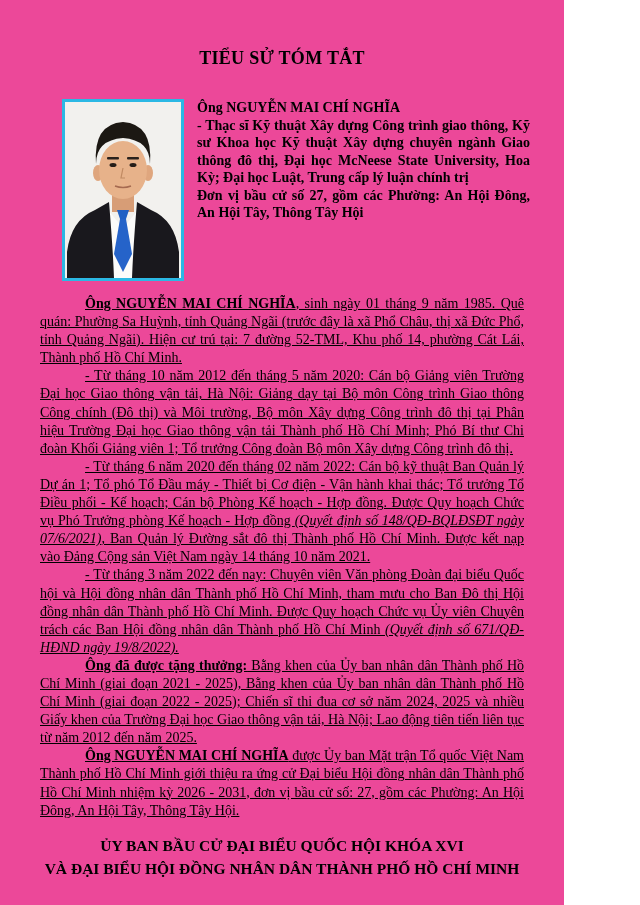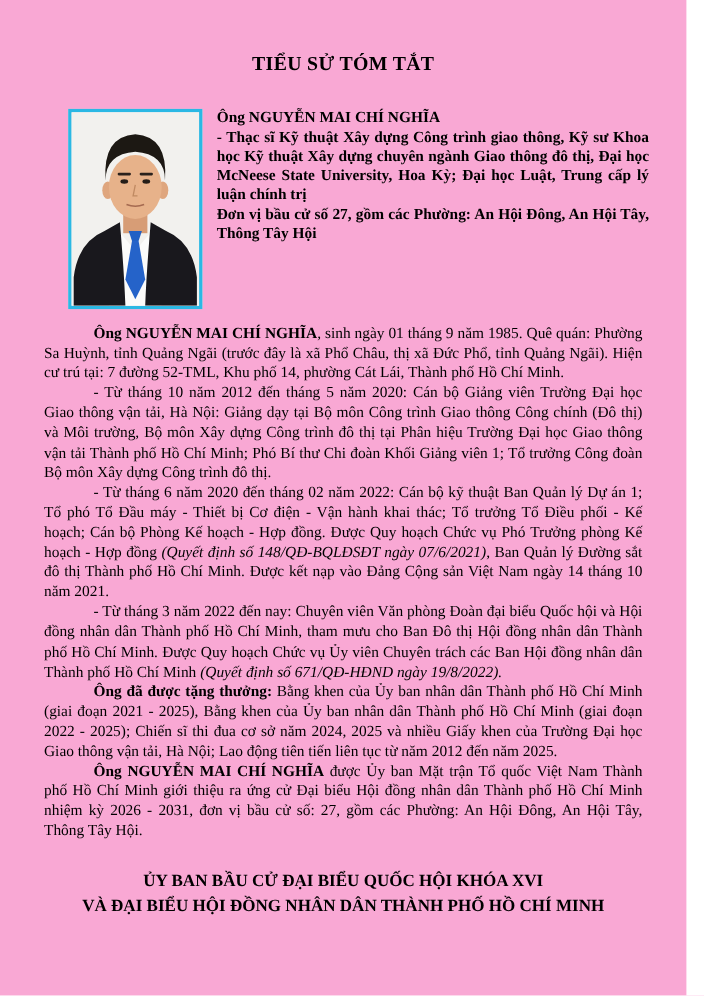--- a/index.html
+++ b/index.html
@@ -1,19 +1,19 @@
 <!DOCTYPE html>
 <html><head>
 <meta charset="utf-8">
 <style>
   html, body { margin: 0; padding: 0; background: #ffffff; }
   .page {
-    width: 624px;
+    width: 564px;
     height: 905px;
-    background: #f9a8d4;
+    background: #ec4899;
     color: #000000;
     font-family: "Liberation Serif", "DejaVu Serif", serif;
     overflow: hidden;
     position: relative;
     box-sizing: border-box;
   }
   .doc-title {
     padding-top: 48px;
     text-align: center;
     font-weight: bold;
@@ -40,30 +40,31 @@
     font-weight: bold;
     font-size: 14px;
     line-height: 17.5px;
   }
   .profile-info p { margin: 0; text-align: justify; }
   .profile-info p.single { text-align: left; }
   .body-section {
     margin: 14px 40px 0 40px;
     font-size: 14px;
     line-height: 18.1px;
+    text-decoration: underline;
   }
   .body-section p {
     margin: 0;
     text-align: justify;
     text-indent: 45px;
   }
   .bold { font-weight: bold; }
   .italic { font-style: italic; }
   .footer-section {
-    margin-top: 24px;
+    margin-top: 14px;
     text-align: center;
     font-weight: bold;
     font-size: 15.5px;
     line-height: 23px;
   }
   .footer-section p { margin: 0; }
 </style>
 </head>
 <body>
 

